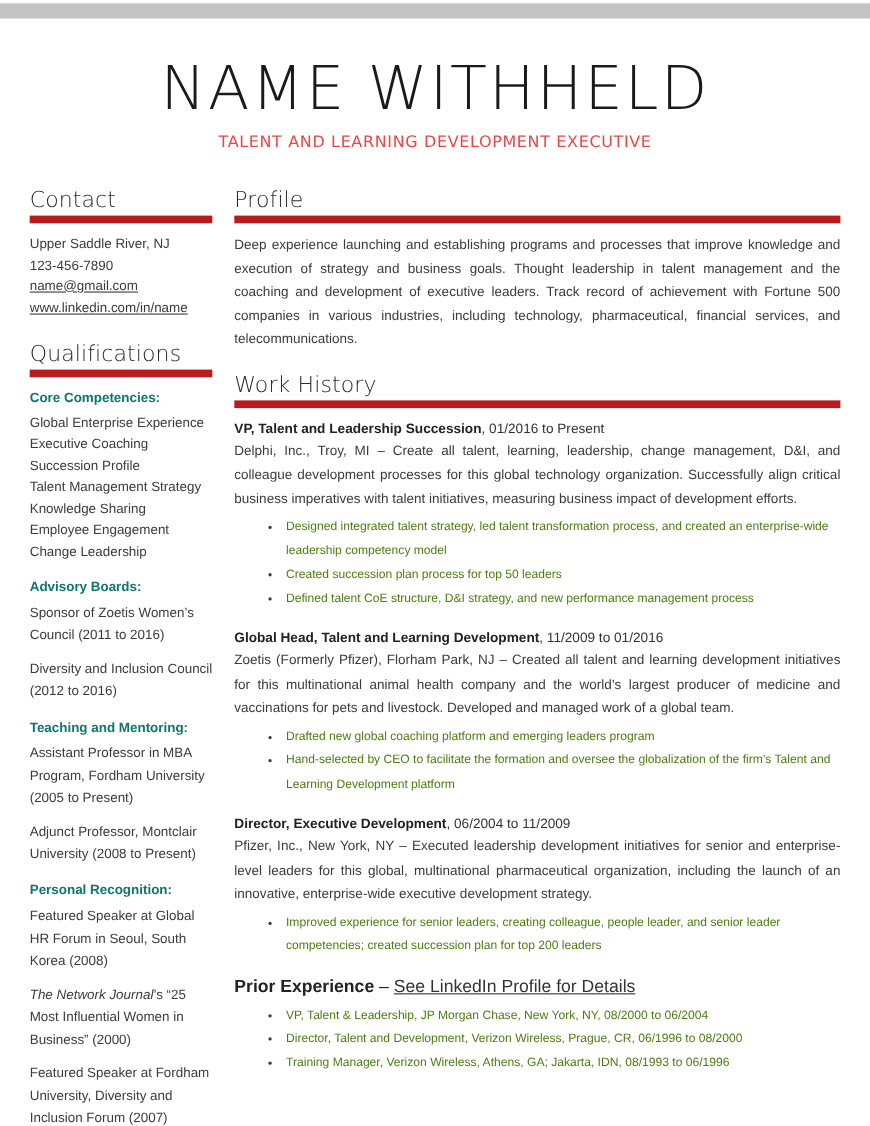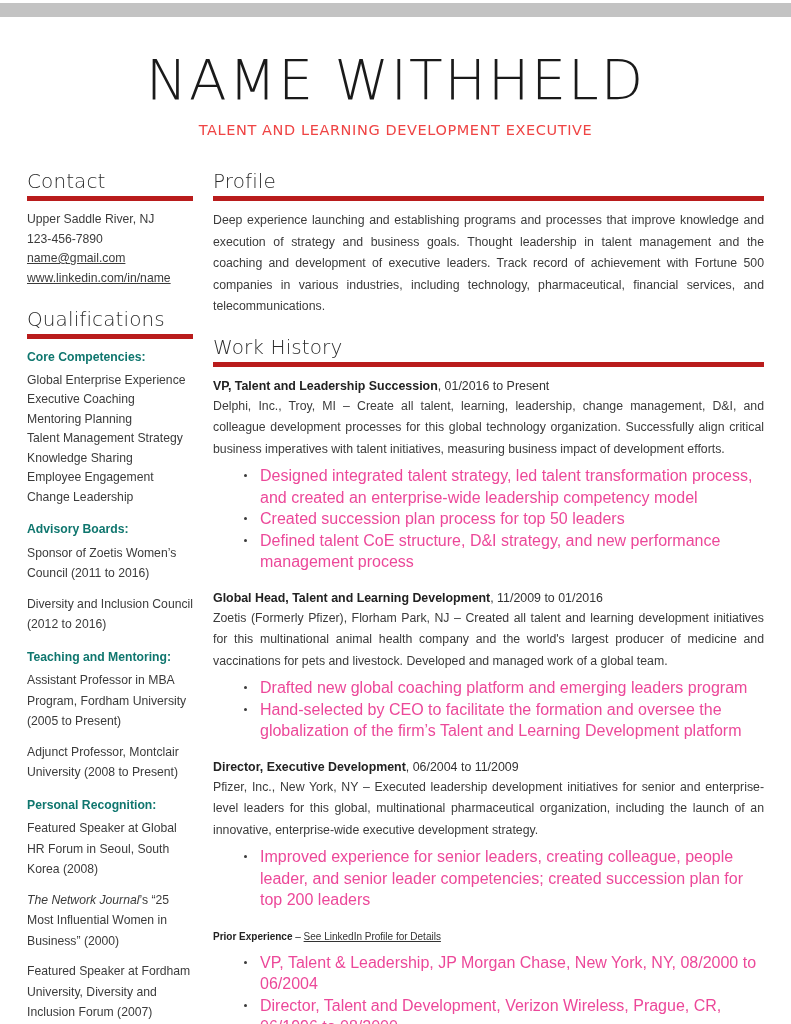--- a/index.html
+++ b/index.html
@@ -72,21 +72,21 @@
     padding-left: 4px;
   }
 
   
   .sec-head {
     font-family: "DejaVu Sans", sans-serif;
     font-weight: 300;
     font-size: 20px;
     color: #2b2b2b;
     padding-bottom: 3px;
-    border-bottom: 5px solid #b91c1c;
+    border-bottom: 7px solid #b91c1c;
     margin-bottom: 9px;
     letter-spacing: 0.1px;
   }
 
   
   .col-left .line {
     font-size: 12.2px;
     line-height: 19.5px;
     color: #3b3b3b;
   }
@@ -136,41 +136,41 @@
     text-align: justify;
     margin: 0;
   }
   ul.bullets {
     margin: 5px 0 0 0;
     padding: 0 0 0 31px;
     list-style: none;
   }
   ul.bullets li {
     position: relative;
-    font-size: 16px;
+    font-size: 11px;
     line-height: 21.5px;
-    color: #ec4899;
+    color: #4d7c0f;
     padding-left: 16px;
     margin-bottom: 0;
   }
   ul.bullets li::before {
     content: "";
     position: absolute;
     left: 0;
     top: 9px;
     width: 3.4px;
     height: 3.4px;
     border-radius: 50%;
     background: #3b3b3b;
   }
   .job { margin-top: 15px; }
   .job.first { margin-top: 0; }
 
   .prior-head {
-    font-size: 10px;
+    font-size: 16px;
     line-height: 20px;
     color: #222222;
     margin-top: 16px;
   }
   .prior-head b { font-weight: bold; }
   .prior-head .u { text-decoration: underline; font-weight: normal; color: #333333; }
 </style>
 </head>
 <body>
 
@@ -193,21 +193,21 @@
       <div class="line"><a class="link" href="#">name@gmail.com</a></div>
       <div class="line"><a class="link" href="#">www.linkedin.com/in/name</a></div>
 
       <div class="sec-gap"></div>
 
       <div class="sec-head">Qualifications</div>
 
       <div class="sub-head first">Core Competencies:</div>
       <div class="line">Global Enterprise Experience</div>
       <div class="line">Executive Coaching</div>
-      <div class="line">Mentoring Planning</div>
+      <div class="line">Succession Profile</div>
       <div class="line">Talent Management Strategy</div>
       <div class="line">Knowledge Sharing</div>
       <div class="line">Employee Engagement</div>
       <div class="line">Change Leadership</div>
 
       <div class="sub-head">Advisory Boards:</div>
       <div class="entry">Sponsor of Zoetis Women’s Council (2011 to 2016)</div>
       <div class="entry">Diversity and Inclusion Council (2012 to 2016)</div>
 
       <div class="sub-head">Teaching and Mentoring:</div>

